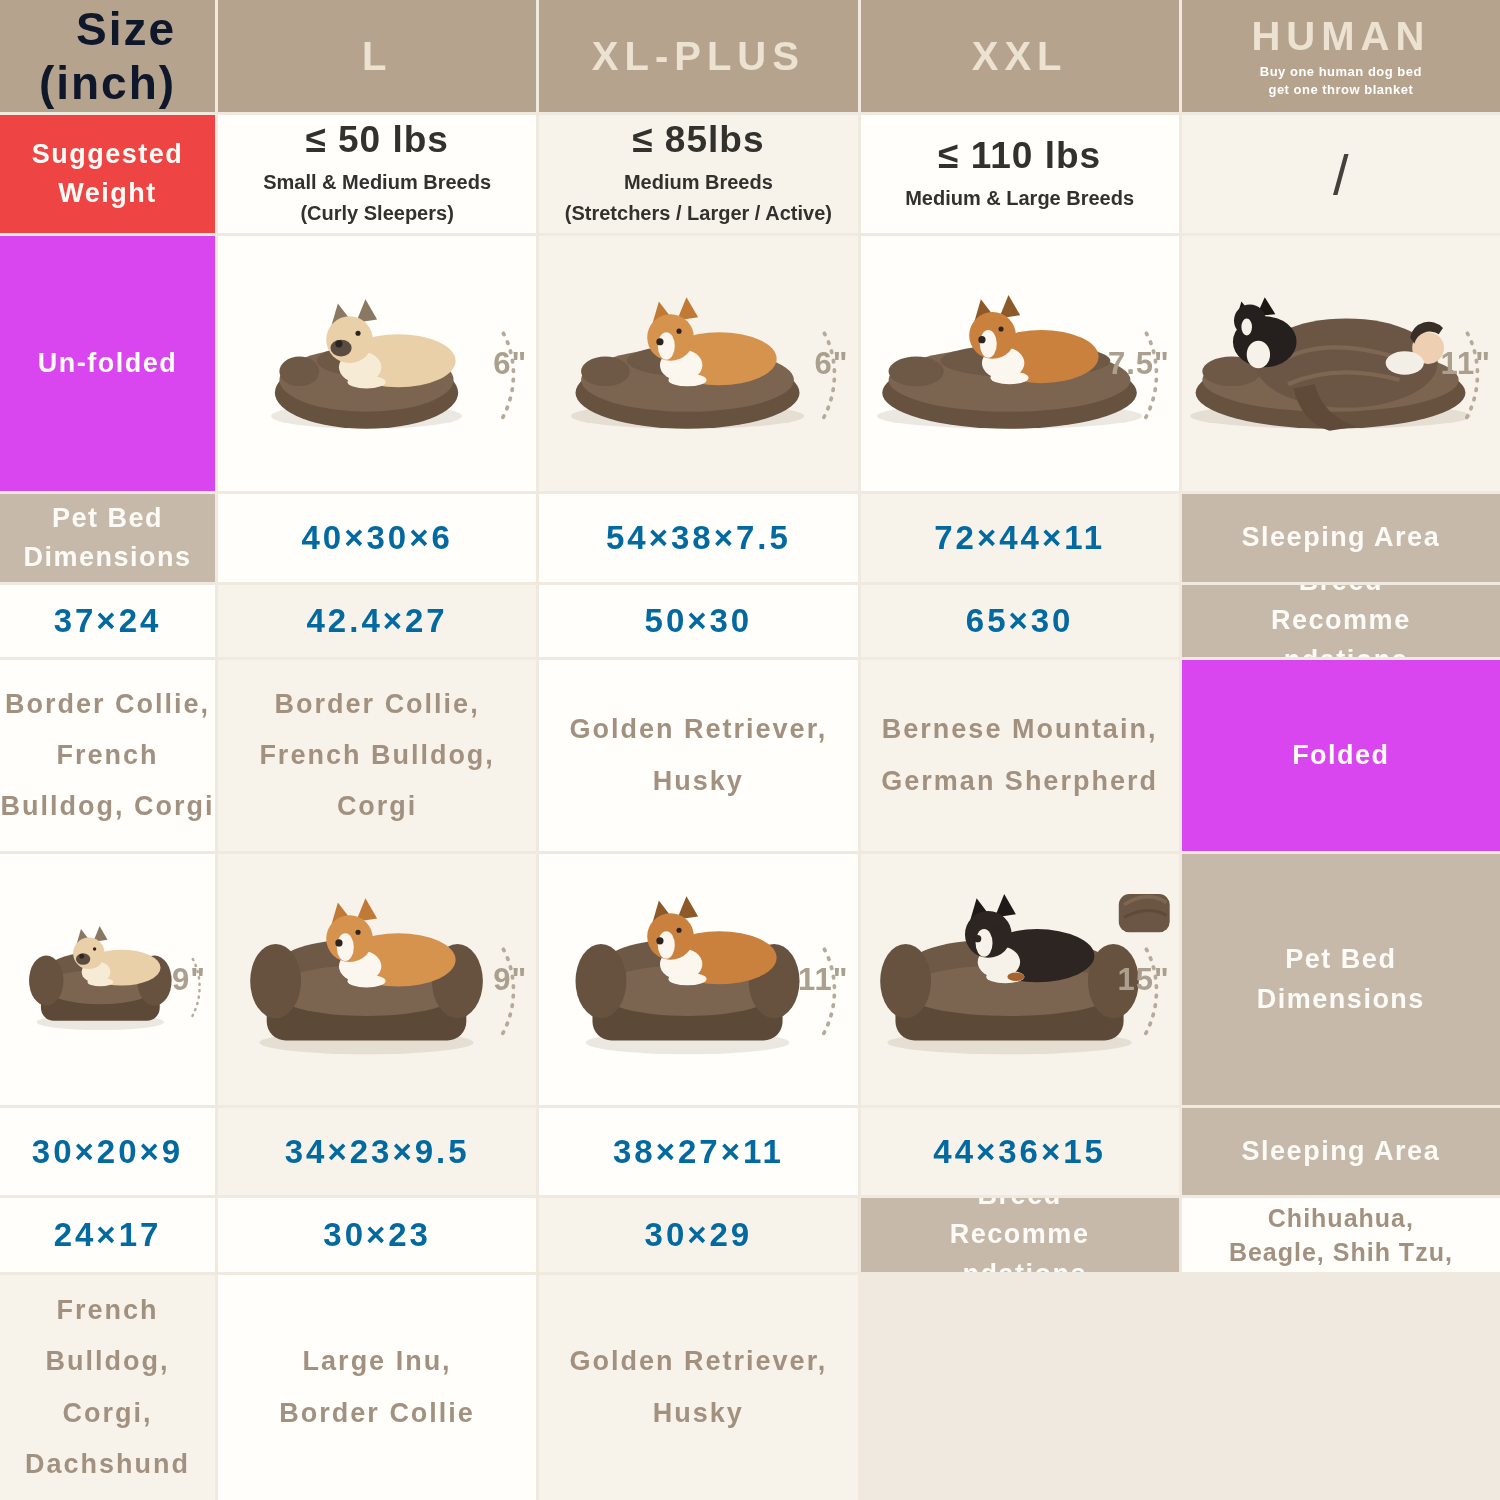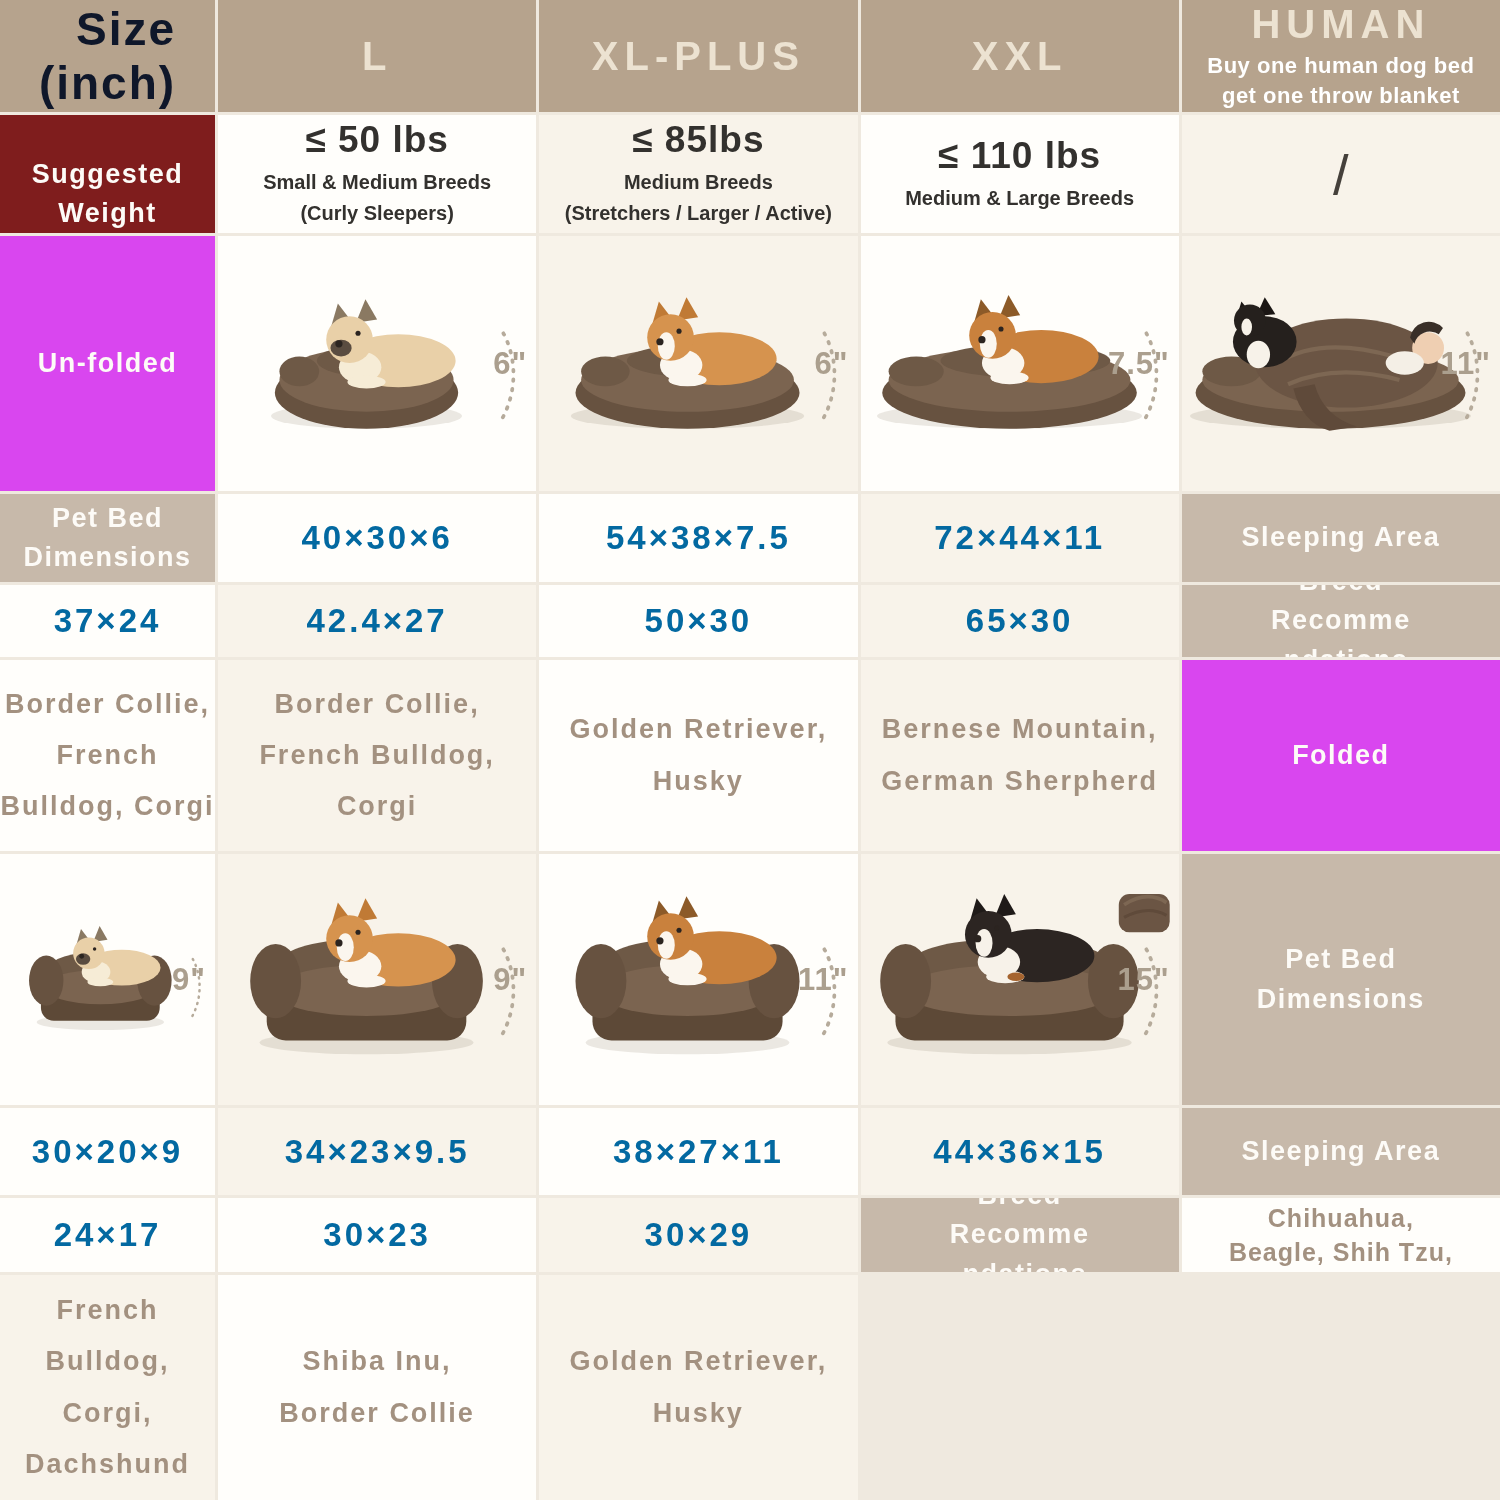--- a/index.html
+++ b/index.html
@@ -11,27 +11,27 @@
     width:1500px; height:1500px;
     grid-template-columns:215px repeat(4,1fr);
     grid-template-rows:112px 118px 255px 88px 72px 191px 251px 87px 74px 1fr;
     gap:3px;
     background:#efe9df;
   }
   .cell { display:flex; flex-direction:column; align-items:center; justify-content:center; text-align:center; position:relative; overflow:hidden; }
   .tan   { background:#b6a38d; }
   .dark  { background:#d946ef; }
   .mid   { background:#c7b9aa; }
-  .gray  { background:#7f1d1d;justify-content:flex-end; }
+  .gray  { background:#ef4444; }
   .white { background:#fffefb; }
   .cream { background:#f8f3ea; }
 
   .corner     { font-size:46px; font-weight:bold; color:#0f172a; letter-spacing:2px; line-height:1.18; white-space:pre-line;text-align:right; }
   .colhead    { font-size:40px; font-weight:bold; color:#ece2d1; letter-spacing:6px; }
-  .colhead-sub{ font-size:22px; font-weight:bold; color:#ffffff; letter-spacing:.5px; line-height:1.35; white-space:pre-line; margin-top:4px; }
+  .colhead-sub{ font-size:13px; font-weight:bold; color:#ffffff; letter-spacing:.5px; line-height:1.35; white-space:pre-line; margin-top:4px; }
   .rowlabel   { font-size:27px; font-weight:bold; color:#fdfbf7; letter-spacing:1.5px; line-height:1.45; white-space:pre-line; }
 
   .weight-main{ font-size:37px; font-weight:bold; color:#33312e; letter-spacing:1px;text-align:center; }
   .weight-sub { font-size:20px; font-weight:bold; color:#33312e; line-height:1.55; white-space:pre-line; margin-top:6px; }
   .slash      { font-size:56px; color:#45403b; }
 
   .value { font-size:33px; font-weight:bold; color:#0369a1; letter-spacing:3px;text-align:center; }
   .breed { font-size:27px; font-weight:bold; color:#a39180; letter-spacing:2px; line-height:1.9; white-space:pre-line; }
   .breed.small { font-size:25px; line-height:1.38; letter-spacing:1px; }
 
@@ -361,21 +361,21 @@
 Chihuahua,
 Beagle, Shih Tzu,
 Miniature Poodle,
 Yorkshire Terrier ,Pug</div>
     </div>
   <div class="cell cream">
       <div class="breed">French Bulldog,
 Corgi, Dachshund</div>
     </div>
   <div class="cell white">
-      <div class="breed">Shiba Inu,
+      <div class="breed">Large Inu,
 Border Collie</div>
     </div>
   <div class="cell cream">
       <div class="breed">Golden Retriever,
 Husky</div>
     </div>
 
 </div>
 
 </body></html>

